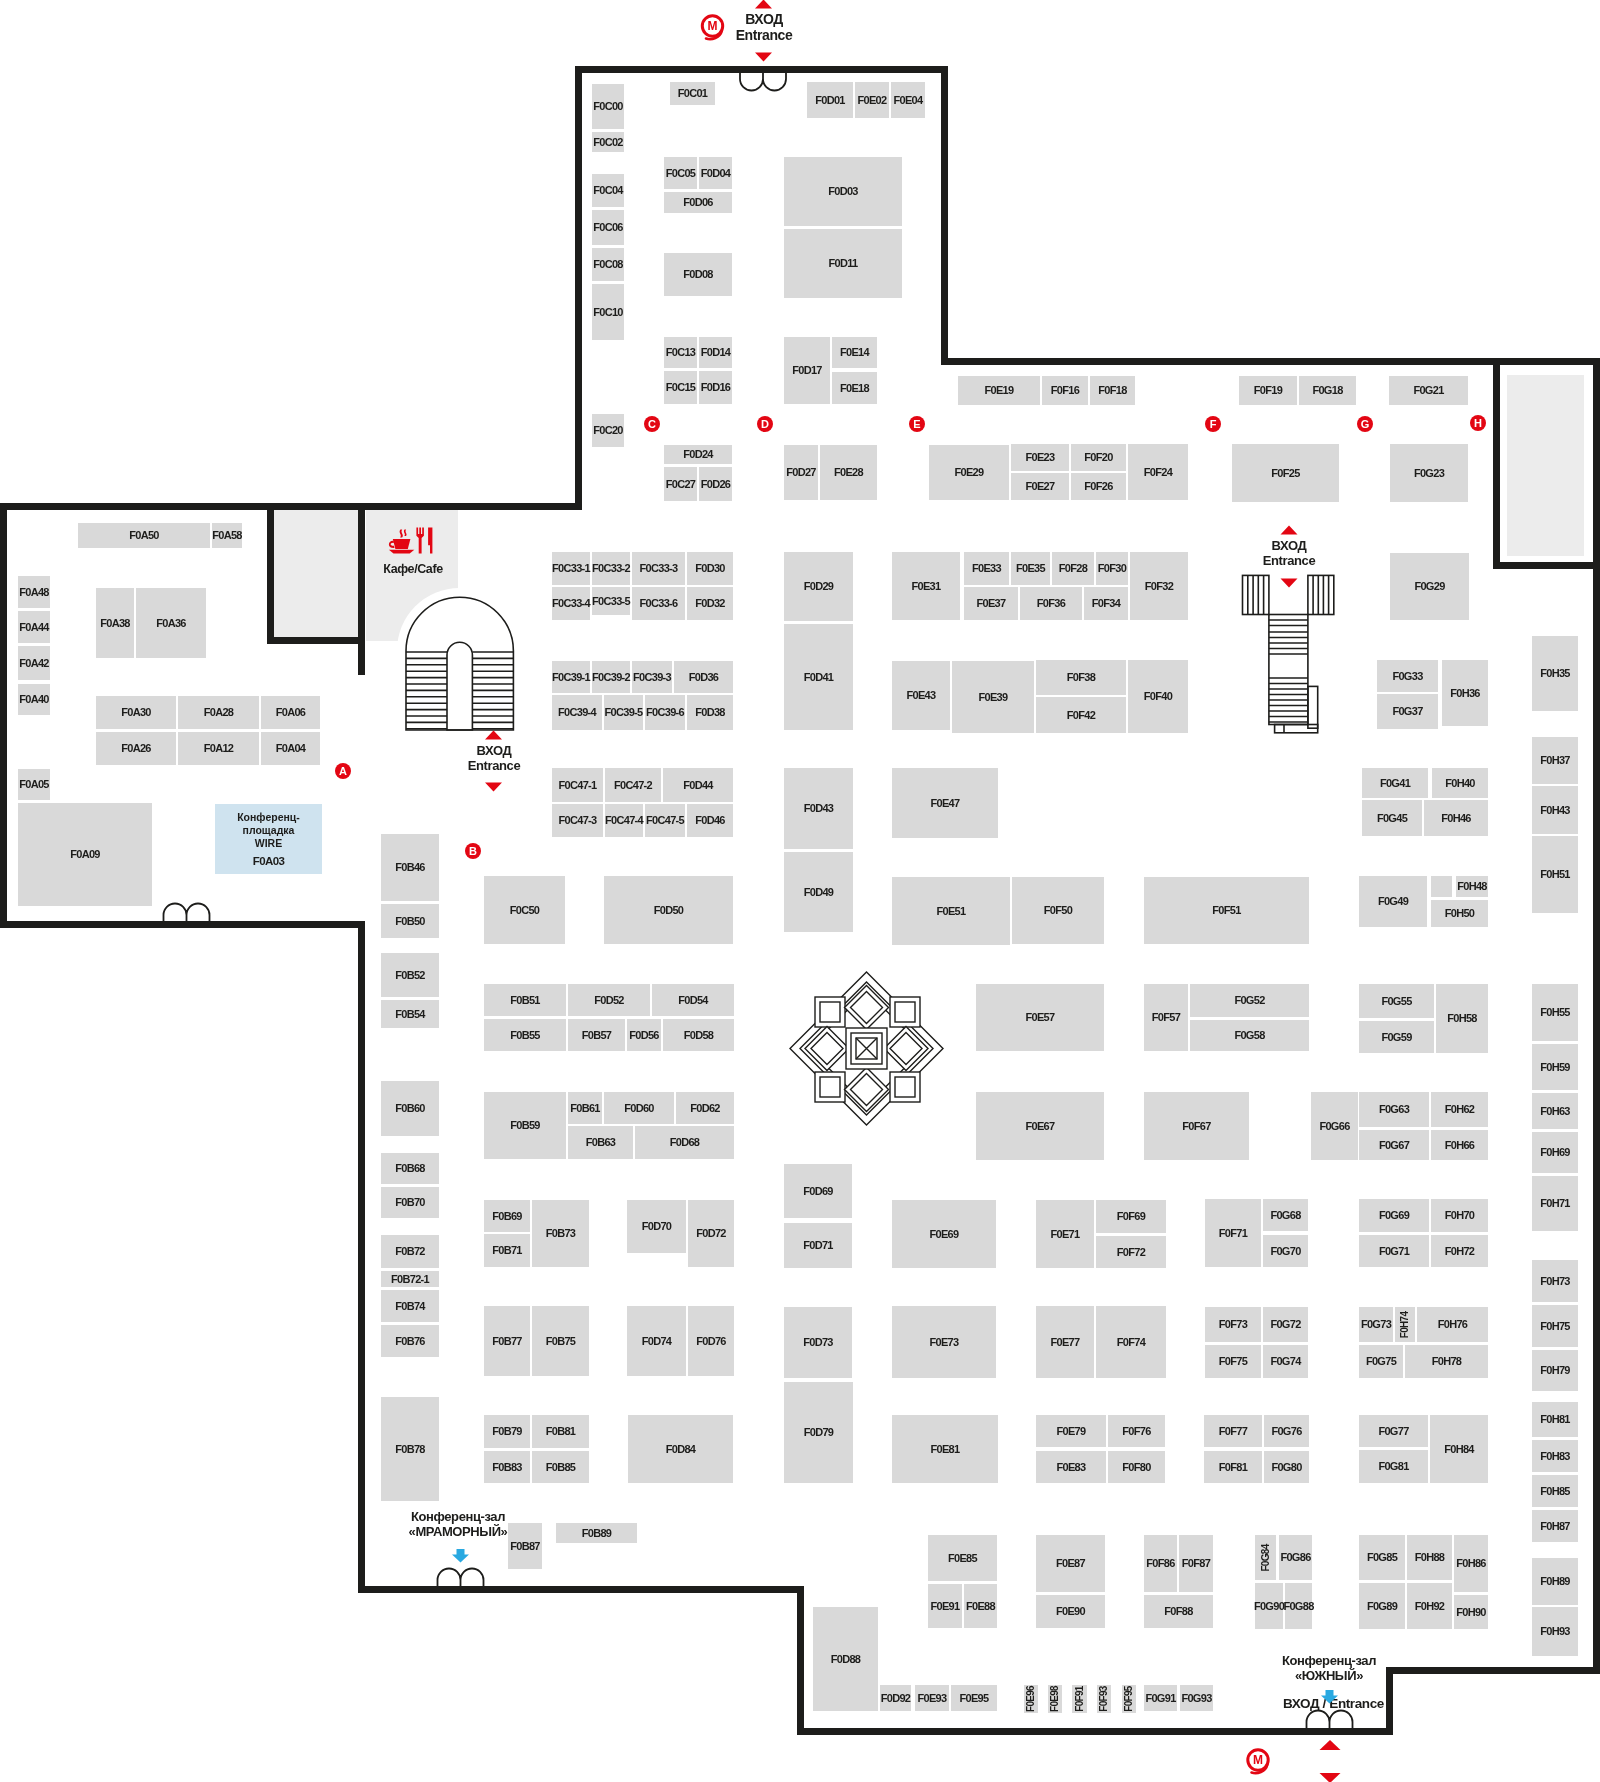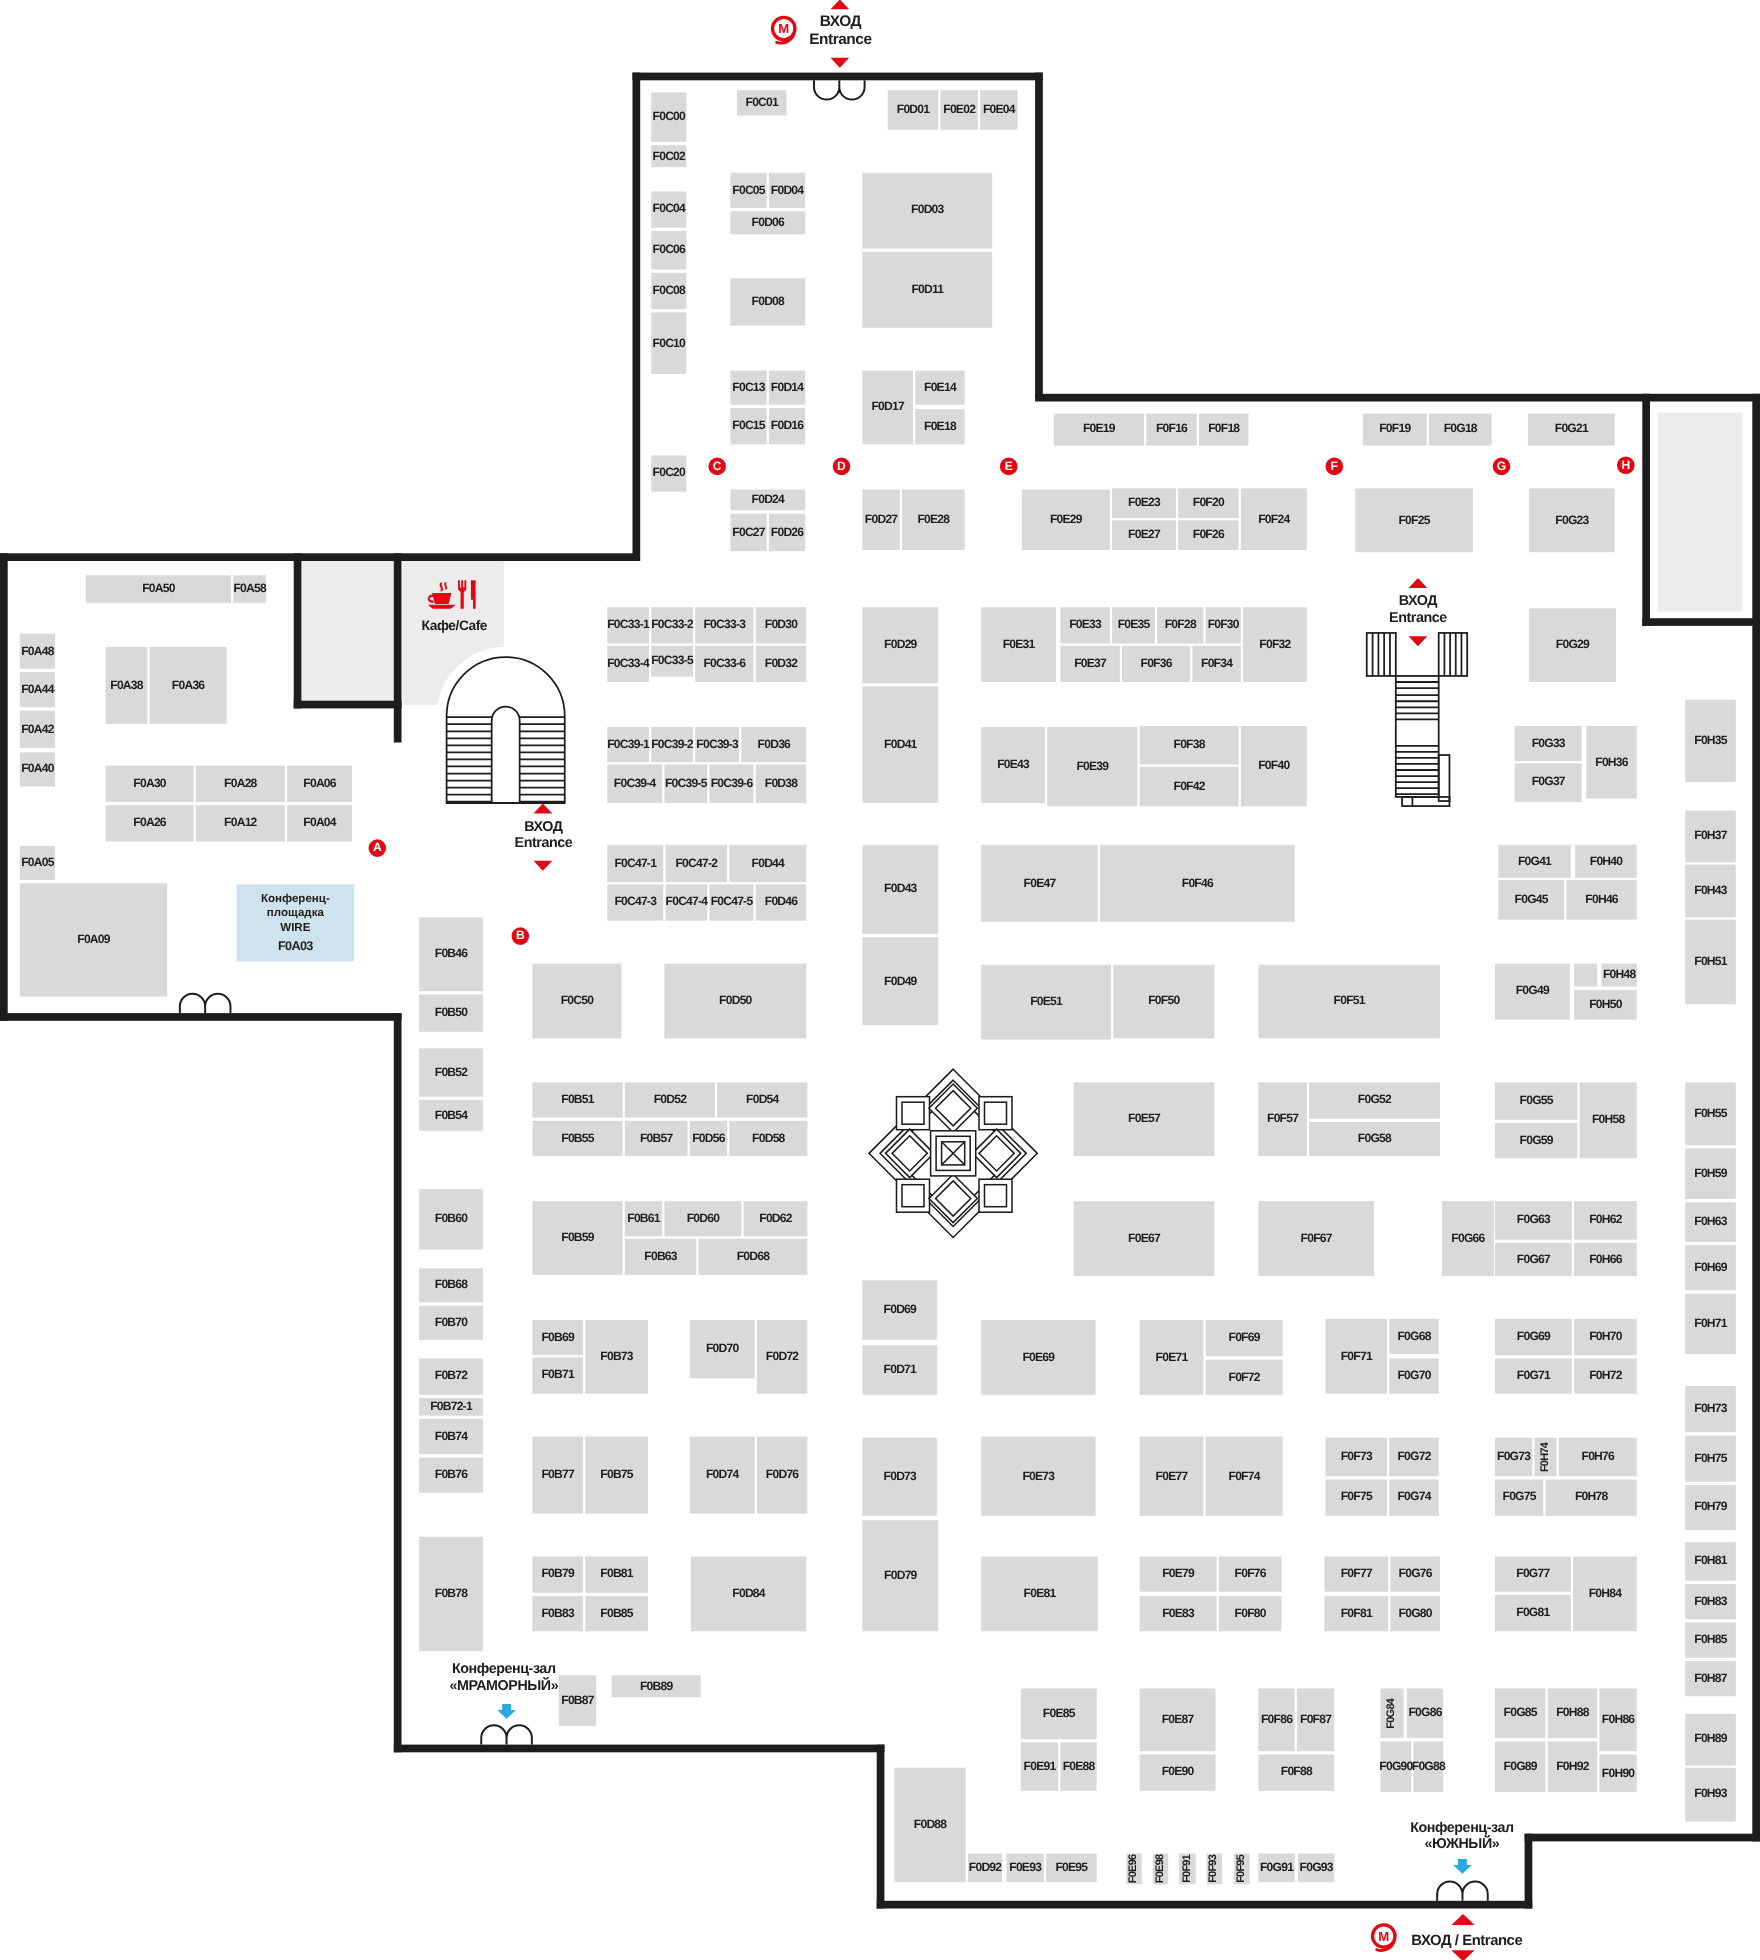--- a/index.html
+++ b/index.html
@@ -193,21 +193,20 @@
 <div class="b" style="left:605px;top:804px;width:38px;height:33px">F0C47-4</div>
 
 <div class="b" style="left:645px;top:804px;width:40px;height:33px">F0C47-5</div>
 
 <div class="b" style="left:687px;top:804px;width:46px;height:33px">F0D46</div>
 
 <div class="b" style="left:784px;top:768px;width:69px;height:81px">F0D43</div>
 
 <div class="b" style="left:892px;top:768px;width:106px;height:70px">F0E47</div>
 
-<div class="b" style="left:1000px;top:768px;width:177px;height:70px">F0F46</div>
 
 <div class="b" style="left:1362px;top:768px;width:66px;height:30px">F0G41</div>
 
 <div class="b" style="left:1432px;top:768px;width:56px;height:30px">F0H40</div>
 
 <div class="b" style="left:1362px;top:800px;width:60px;height:36px">F0G45</div>
 
 <div class="b" style="left:1424px;top:800px;width:64px;height:36px">F0H46</div>
 
 <div class="b" style="left:1532px;top:737px;width:46px;height:47px">F0H37</div>
@@ -620,21 +619,21 @@
 <div class="t ctr" style="left:494px;top:744px;font-size:13px;text-align:center;letter-spacing:-0.4px">ВХОД<br>Entrance</div>
 
 <div class="t ctr" style="left:1289px;top:539px;font-size:13px;text-align:center;letter-spacing:-0.4px">ВХОД<br>Entrance</div>
 
 <div class="t ctr" style="left:413px;top:562px;font-size:12.5px;text-align:center;letter-spacing:-0.4px">Кафе/Cafe</div>
 
 <div class="t ctr" style="left:458px;top:1510px;font-size:13px;text-align:center;letter-spacing:-0.4px">Конференц-зал<br>«МРАМОРНЫЙ»</div>
 
 <div class="t ctr" style="left:1329px;top:1654px;font-size:13px;text-align:center;letter-spacing:-0.4px">Конференц-зал<br>«ЮЖНЫЙ»</div>
 
-<div class="t" style="left:1283px;top:1756px;font-size:13.5px;text-align:right;letter-spacing:-0.4px">ВХОД / Entrance</div>
+<div class="t" style="left:1283px;top:1696px;font-size:13.5px;text-align:right;letter-spacing:-0.4px">ВХОД / Entrance</div>
 <svg width="1600" height="1782" viewBox="0 0 1600 1782" style="position:absolute;left:0;top:0">
 
 <g fill="none" stroke="#1d1d1b" stroke-width="1.6">
         <path d="M406,730 L406,651 A53.7,53.7 0 0 1 513.4,651 L513.4,730 Z"></path>
         <path d="M447,730 L447,655 A12.7,12.7 0 0 1 472.4,655 L472.4,730 Z"></path>
         <line x1="406" y1="652.0" x2="447" y2="652.0"></line>
         <line x1="472.4" y1="652.0" x2="513.4" y2="652.0"></line>
         <line x1="406" y1="658.4" x2="447" y2="658.4"></line>
         <line x1="472.4" y1="658.4" x2="513.4" y2="658.4"></line>
         <line x1="406" y1="664.8" x2="447" y2="664.8"></line>

